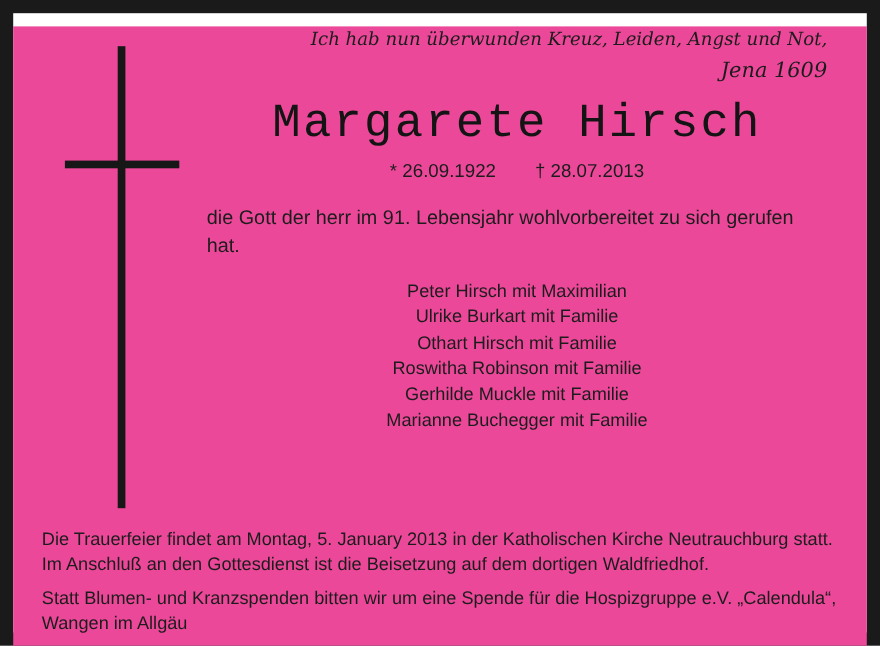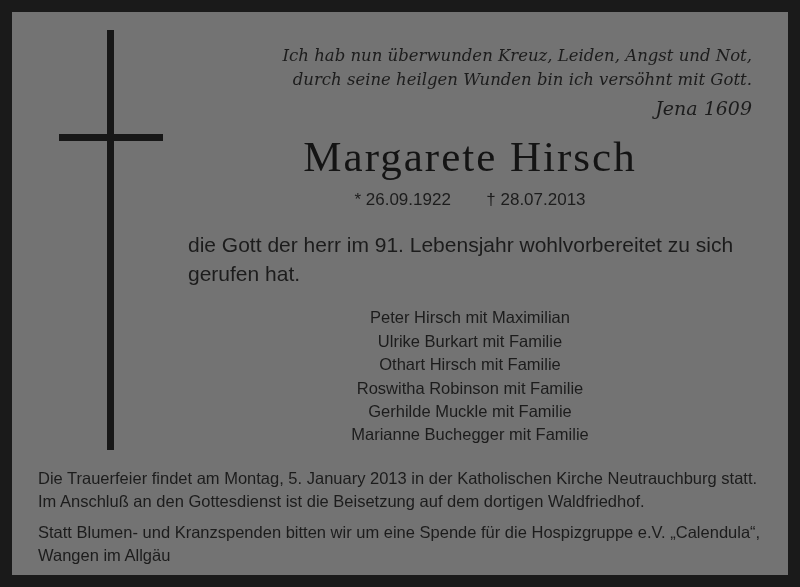--- a/index.html
+++ b/index.html
@@ -22,22 +22,22 @@
     background: #ffffff;
     border: 12px solid #1a1a1a;
     padding: 0;
   }
 
   .inner {
     position: relative;
     box-sizing: border-box;
     width: 100%;
     height: 100%;
-    background: #737373;
-    padding: 20px 26px 10px 26px;
+    background: #ec4899;
+    padding: 0 26px 10px 26px;
   }
 
   
   .cross {
     position: absolute;
     left: 42px;
     top: 18px;
     width: 110px;
     height: 420px;
     pointer-events: none;
@@ -88,42 +88,42 @@
     margin-top: 18px;
     font-size: 17.5px;
     color: #1c1c1c;
     text-align: center;
     letter-spacing: 0.1px;
   }
 
   .name {
     margin-top: 12px;
     text-align: center;
-    font-family: Liberation Serif, serif;
+    font-family: Liberation Mono, monospace;
     font-size: 43px;
     font-weight: 400;
     letter-spacing: 2px;
     color: #141414;
     line-height: 1.05;
   }
 
   .dates {
     margin-top: 10px;
     text-align: center;
     font-size: 17px;
     color: #1c1c1c;
   }
   .dates .sep {
     display: inline-block;
     width: 26px;
   }
 
   .death-note {
     margin-top: 20px;
-    font-size: 21px;
+    font-size: 18px;
     color: #1c1c1c;
     line-height: 1.4;
     text-align: left;
     max-width: 560px;
   }
 
   .family {
     margin-top: 18px;
     font-size: 16.5px;
     color: #1c1c1c;
@@ -158,21 +158,20 @@
 
     <div class="cross">
       <div class="vertical"></div>
       <div class="horizontal"></div>
     </div>
 
     <div class="content">
 
       <div class="verse">
         <span class="line">Ich hab nun überwunden Kreuz, Leiden, Angst und Not,</span>
-        <span class="line">durch seine heilgen Wunden bin ich versöhnt mit Gott.</span>
         <span class="source">Jena 1609</span>
       </div>
 
 
       <div class="name">Margarete Hirsch</div>
 
       <div class="dates">
         <span>* 26.09.1922</span>
         <span class="sep"></span>
         <span>† 28.07.2013</span>

